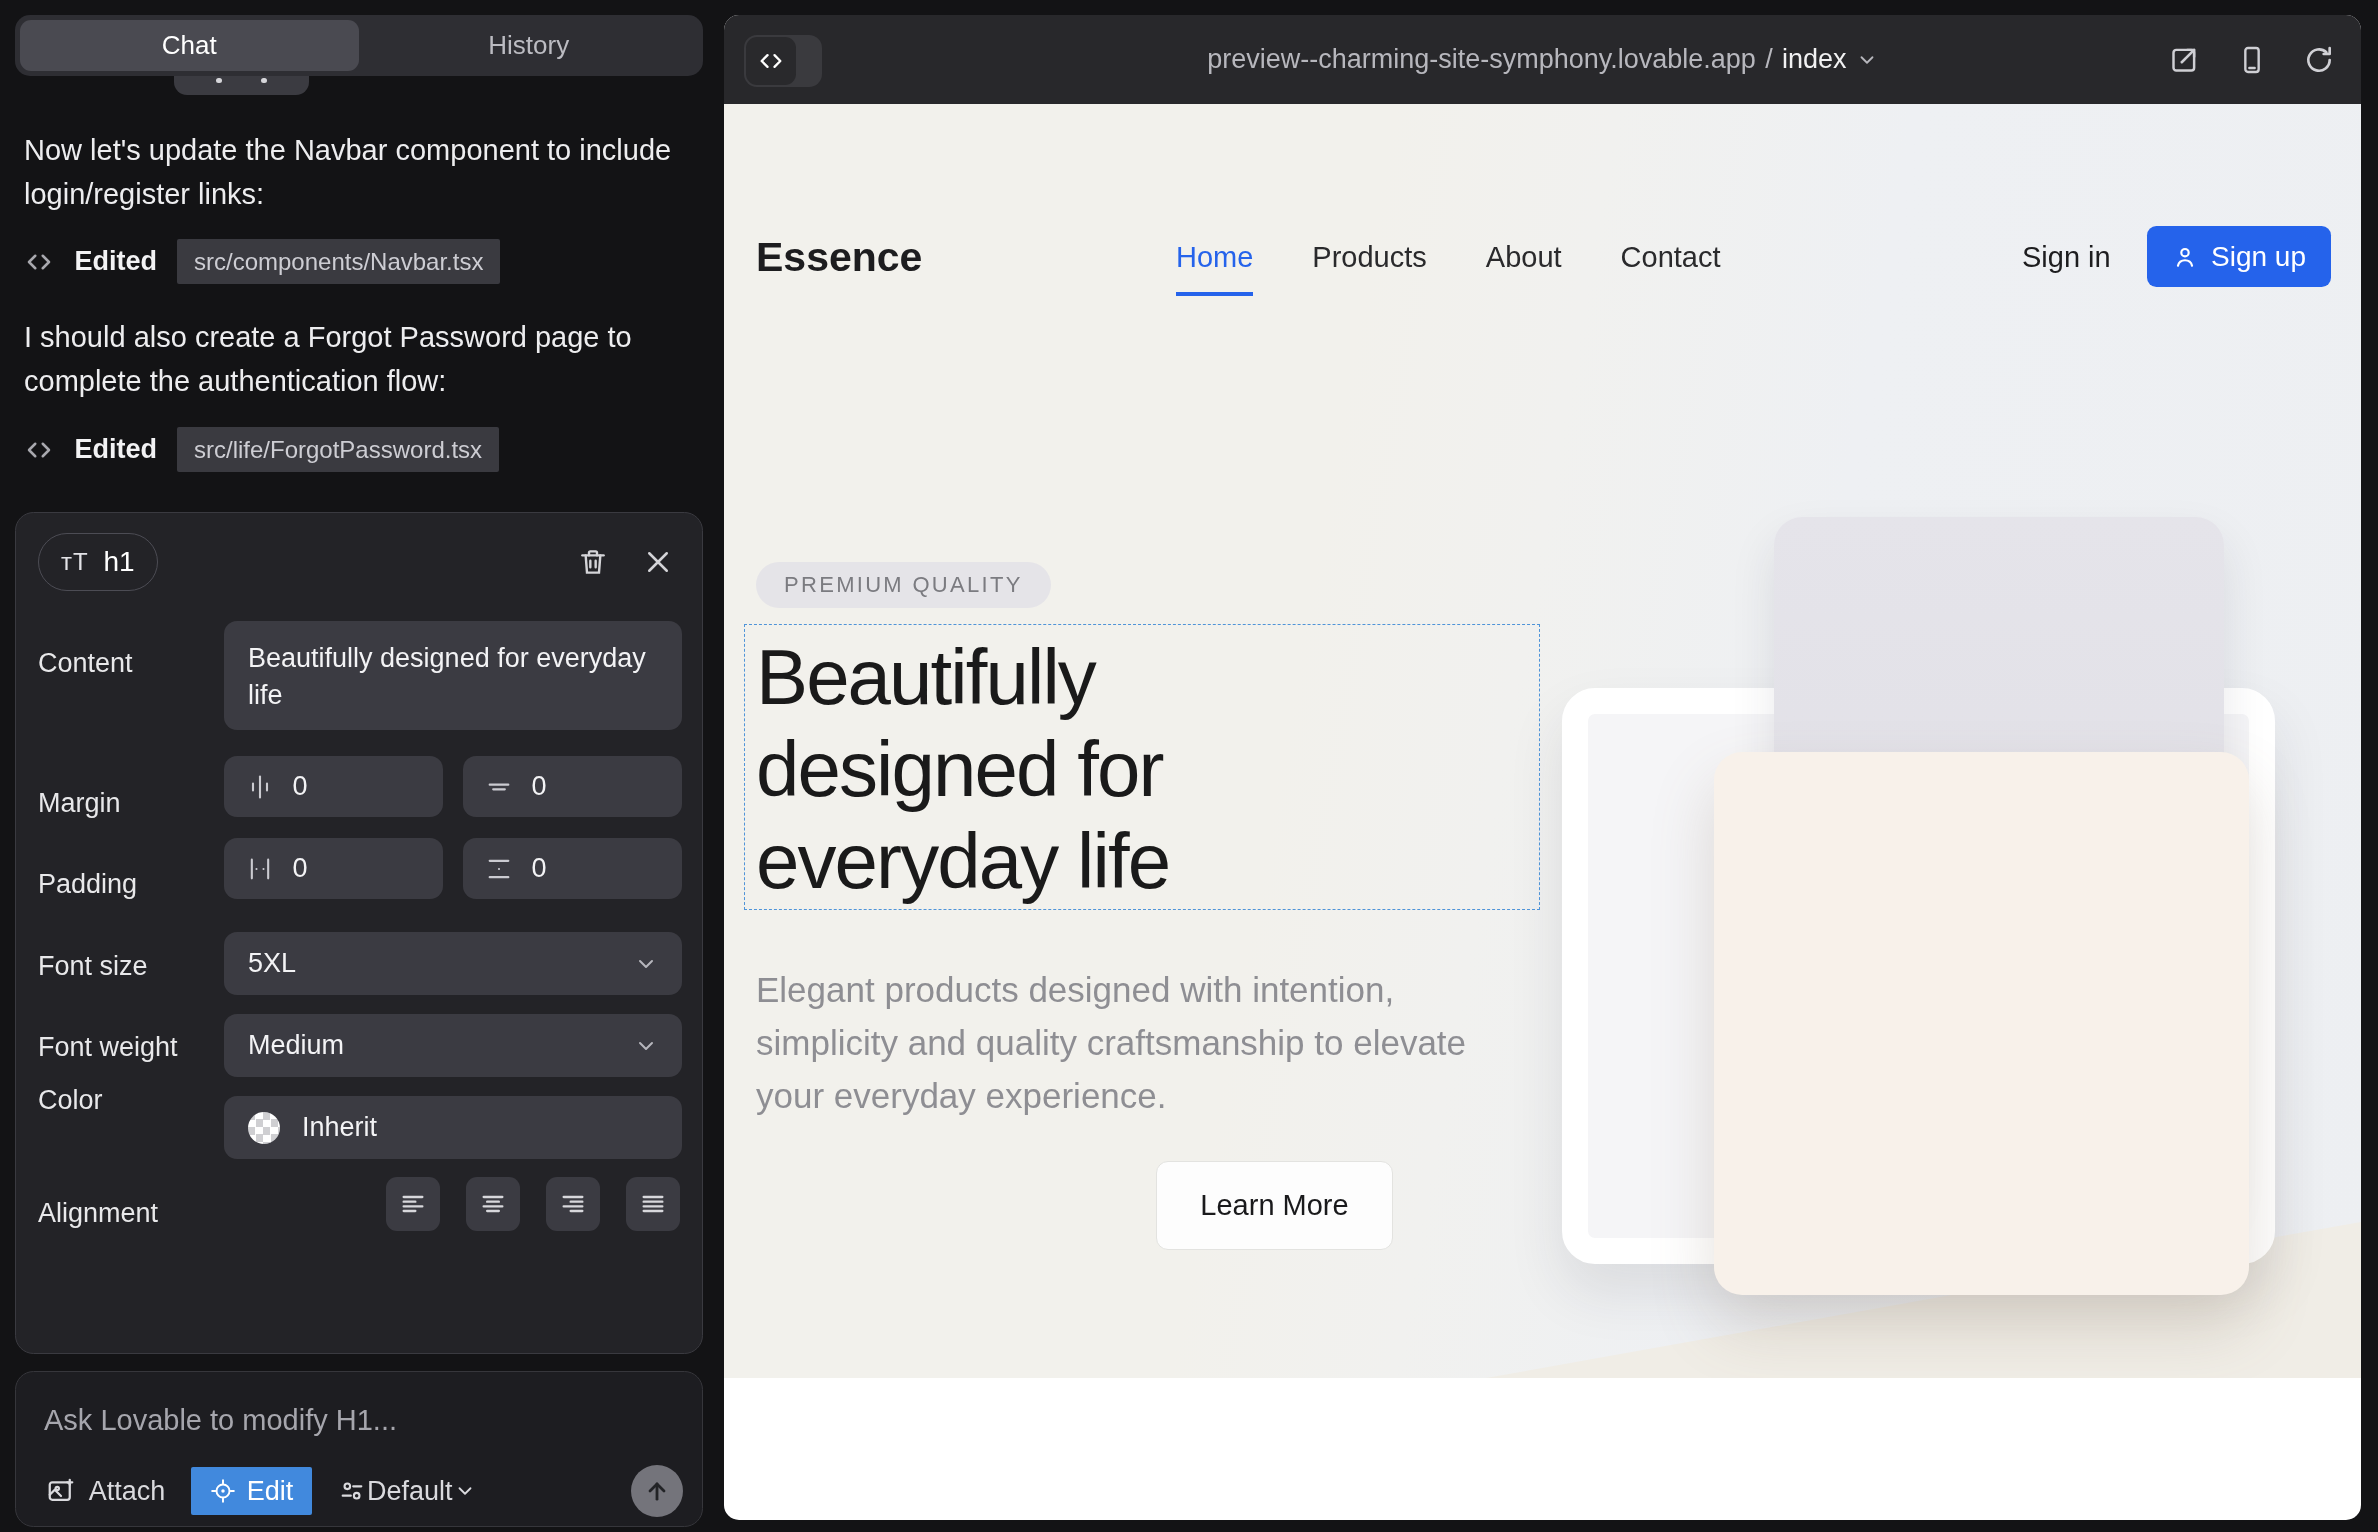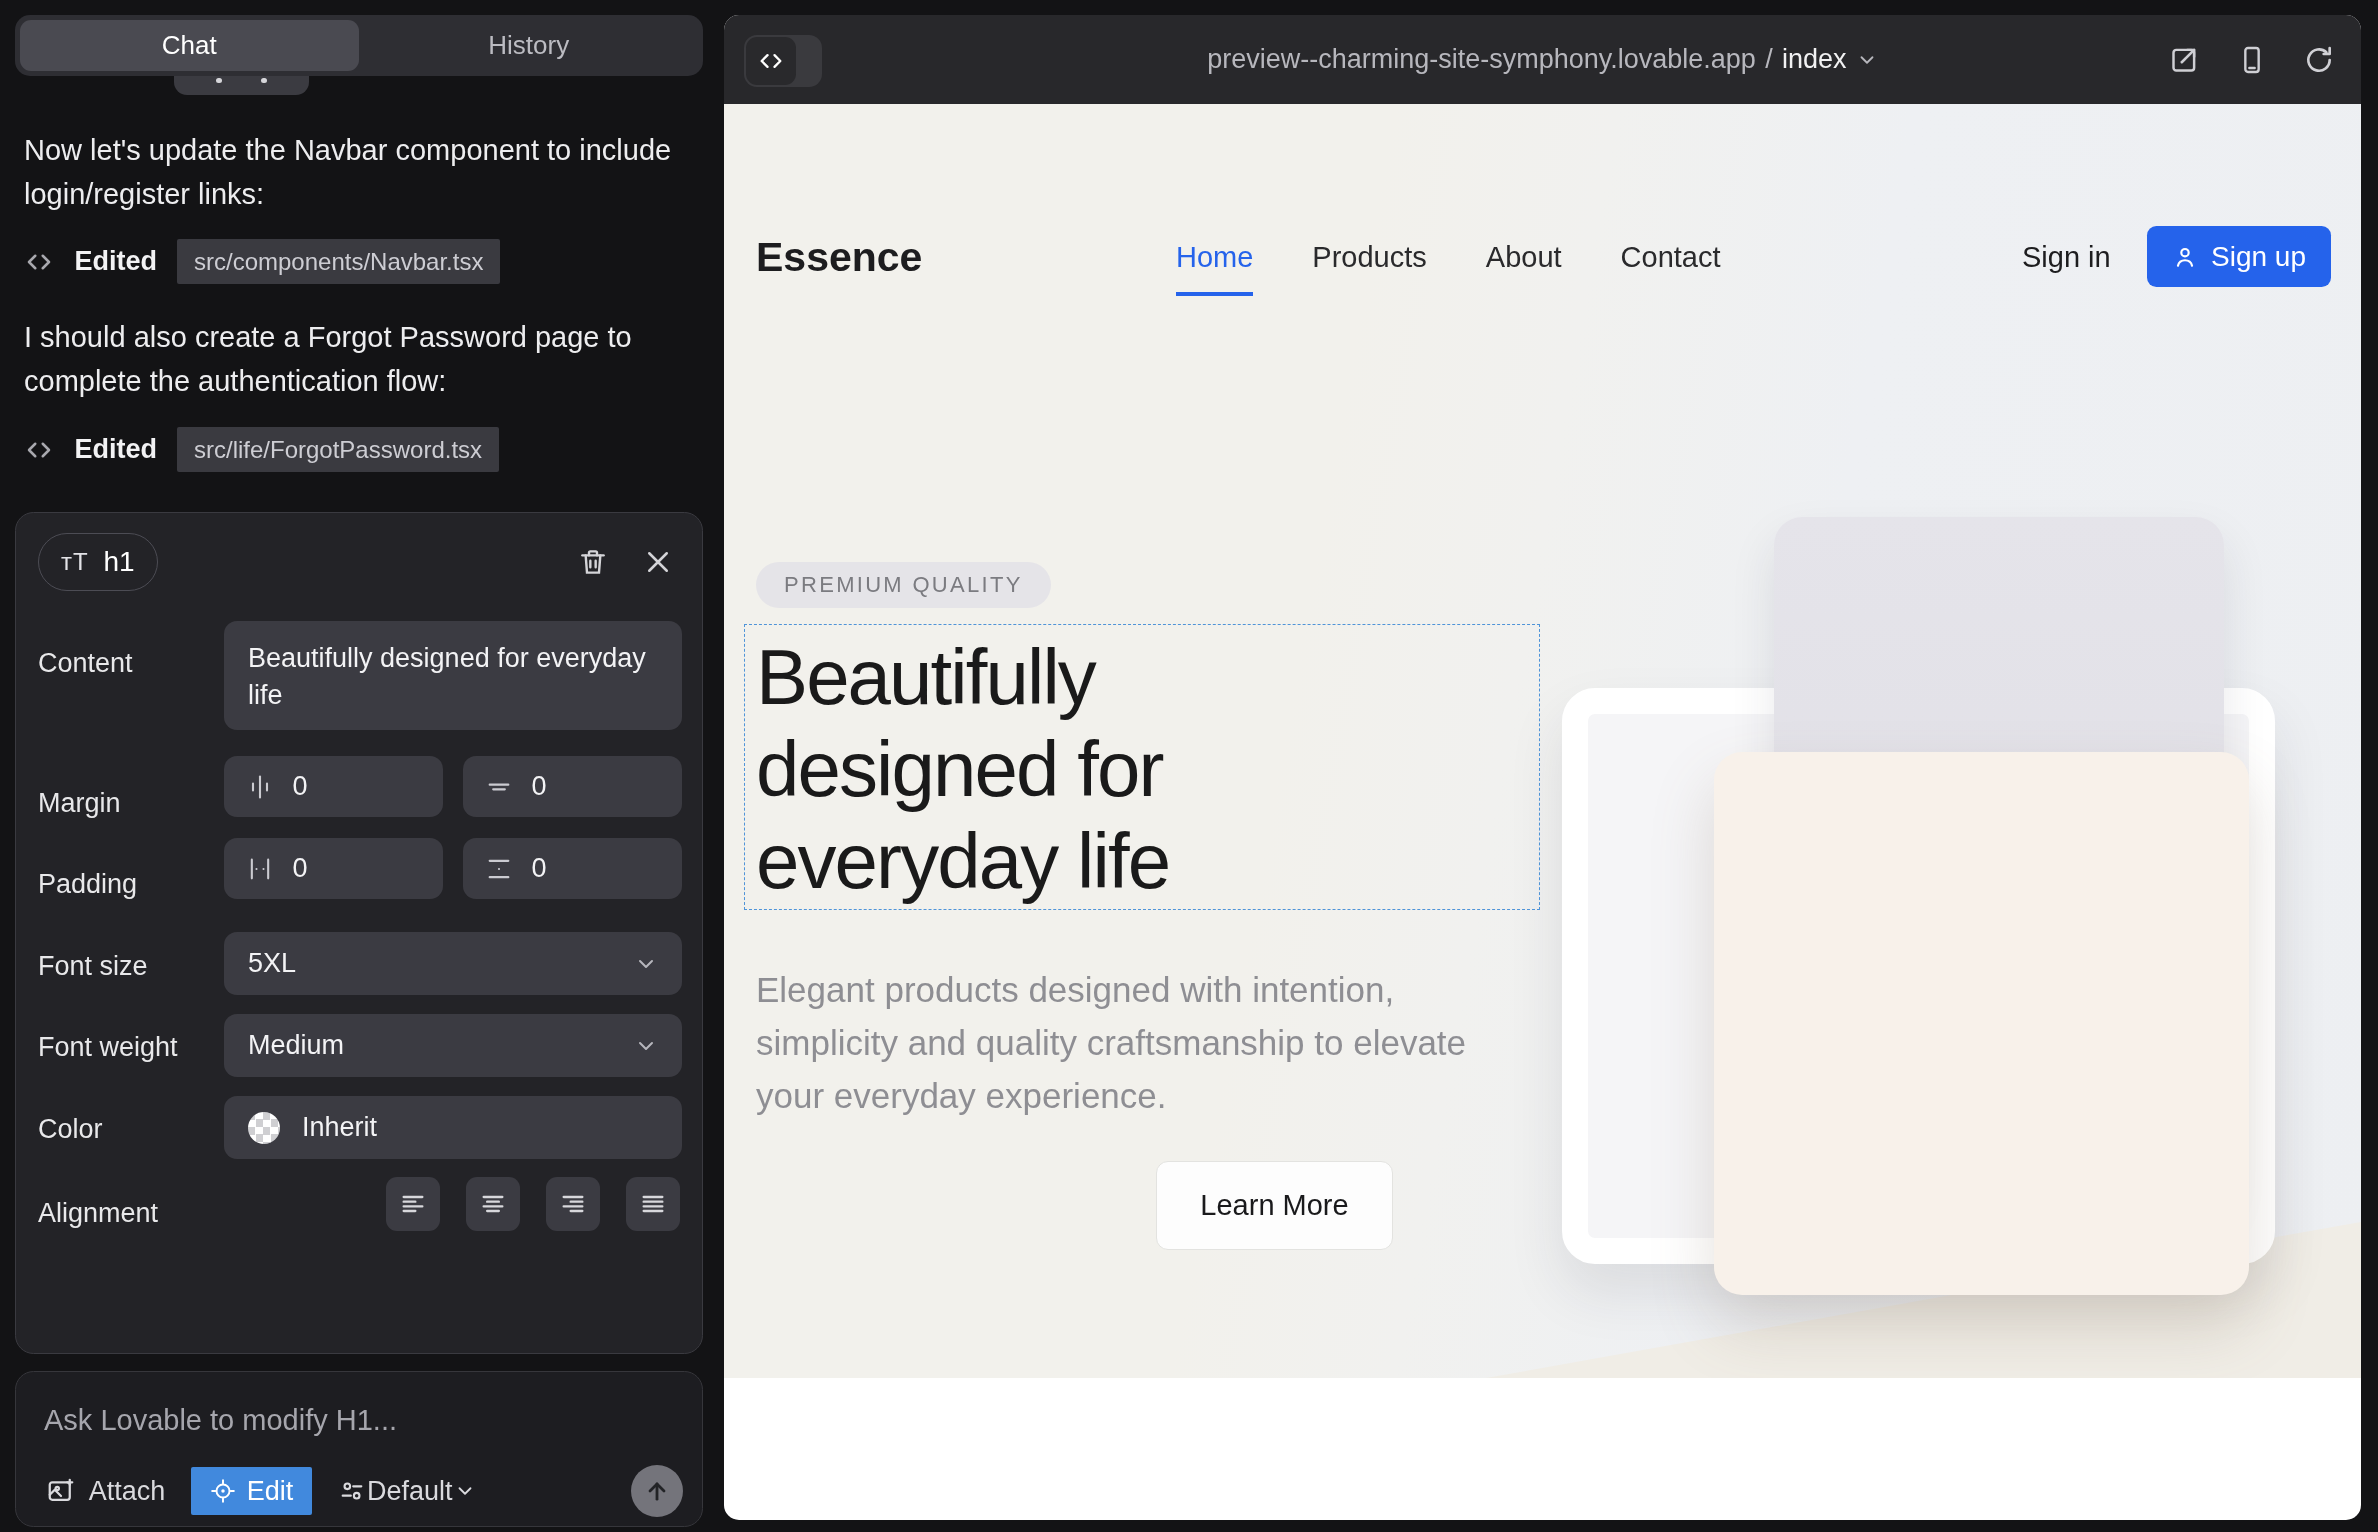--- a/index.html
+++ b/index.html
@@ -249,21 +249,21 @@
       <div class="fld-label" style="top:519px">Font weight</div>
       <div class="fld select-fld" style="top:501px">
         <span>Medium</span>
         <span class="chev">
           <svg width="24" height="24" viewBox="0 0 24 24" fill="none" stroke="currentColor" stroke-width="2" stroke-linecap="round" stroke-linejoin="round">
               <polyline points="6 9 12 15 18 9"></polyline>
             </svg>
         </span>
       </div>
 
-      <div class="fld-label" style="top:601px">Color</div>
+      <div class="fld-label" style="top:572px">Color</div>
       <div class="fld select-fld" style="top:583px">
         <span class="swatch"></span>
         <span>Inherit</span>
       </div>
 
       <div class="fld-label" style="top:685px">Alignment</div>
       <div class="align-group">
         <div class="align-btn">
           <svg width="28" height="28" viewBox="0 0 24 24" fill="none" stroke="currentColor" stroke-width="2" stroke-linecap="round">
               <path d="M4 6h16M4 10h10M4 14h16M4 18h10"></path>

